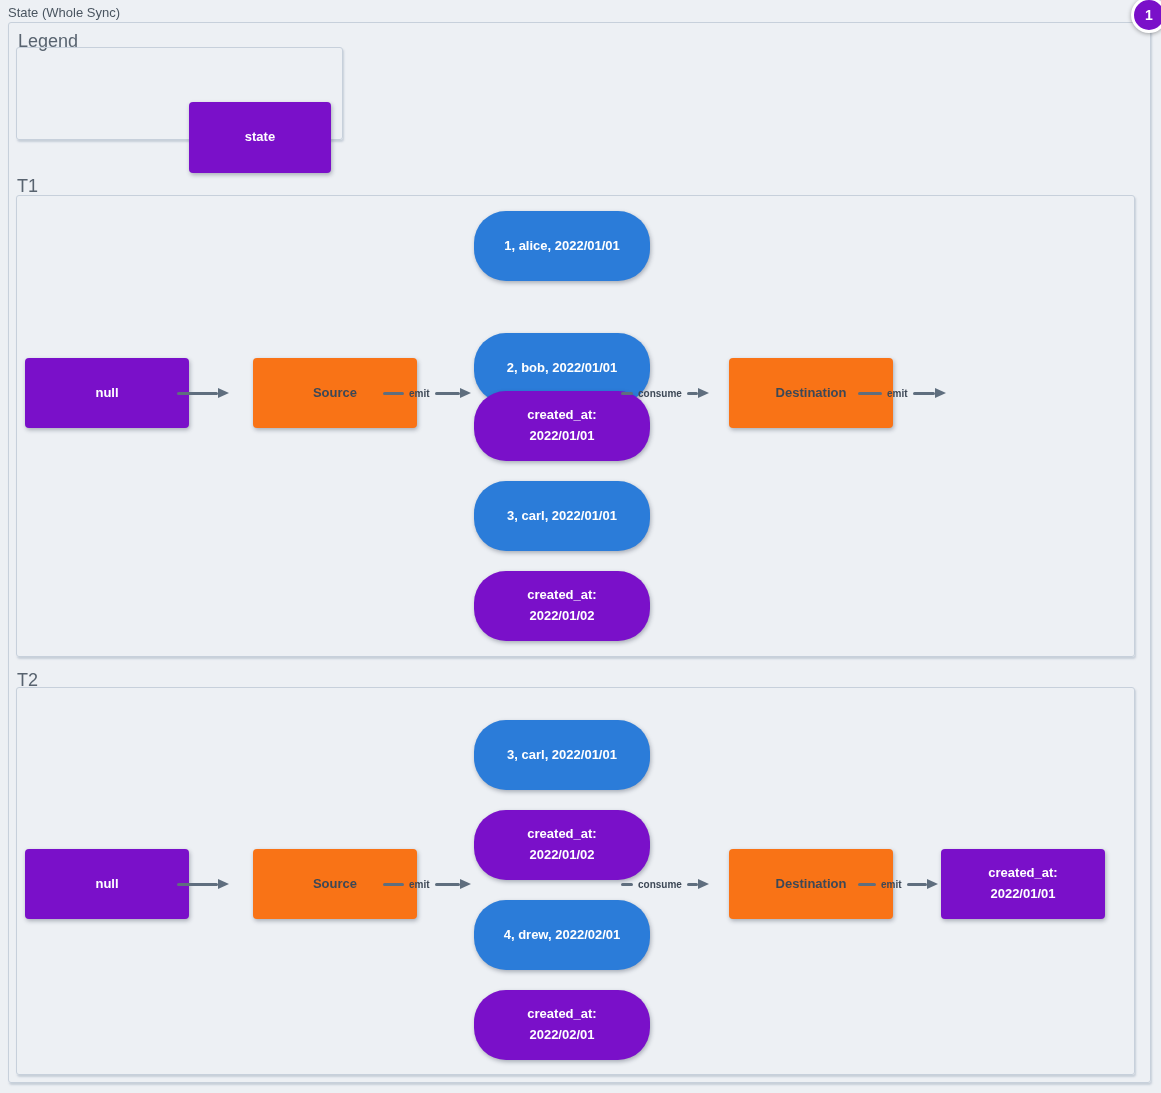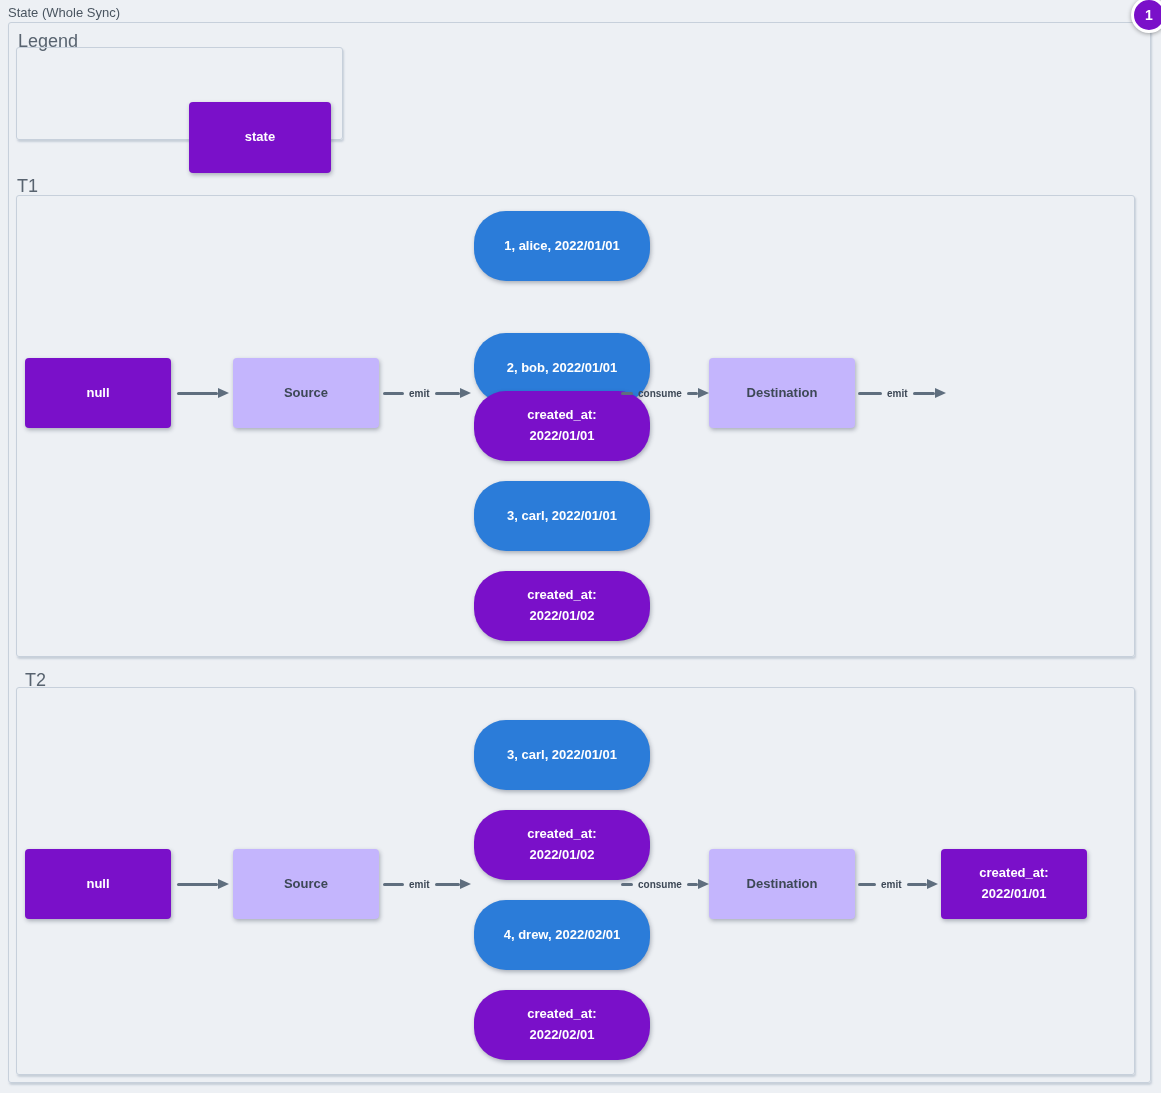--- a/index.html
+++ b/index.html
@@ -28,35 +28,35 @@
   }
   .page-title {
     position: absolute;
     left: 8px; top: 5px;
     font-size: 13px;
     color: #4a5560;
     white-space: nowrap;
   }
   .node {
     position: absolute;
-    width: 146px; height: 70px;
+    width: 164px; height: 70px;
     border-radius: 4px;
     display: flex;
     align-items: center;
     justify-content: center;
     text-align: center;
     font-size: 13px;
     font-weight: 600;
     line-height: 1.6;
     white-space: pre-line;
     box-shadow: 1px 2px 4px rgba(40,50,70,.35);
   }
   .node.record { background: var(--color-record, #2b7cd9); color: #ffffff; }
   .node.state  { background: var(--color-state, #7a10c9); color: #ffffff; }
-  .node.plain  { background: #c4b5fd; color: #3d4856; }
+  .node.plain  { background: #f97316; color: #3d4856; margin-left: 20px; }
   .node.stack  { width: 176px; border-radius: 32px; }
   .node.legend-node { width: 142px; height: 71px; }
   .edge {
     position: absolute;
     height: 22px;
     display: flex;
     align-items: center;
   }
   .seg {
     height: 3px;
@@ -140,21 +140,21 @@
 
   <div class="node plain" style="left:709px; top:358px;">Destination</div>
 
   <div class="edge" style="left:858px; top:382px; width:88px;">
     <div class="seg" style="width:24px;"></div>
     <span class="edge-label">emit</span>
     <div class="seg grow"></div>
     <div class="arrow-head"></div>
   </div>
 
-  <div class="group-label" style="left:17px; top:670px;margin-left:8px;">T2</div>
+  <div class="group-label" style="left:17px; top:670px;">T2</div>
   <div class="group" style="left:16px; top:687px; width:1117px; height:386px;"></div>
 
   <div class="node state" style="left:25px; top:849px;">null</div>
   <div class="node plain" style="left:233px; top:849px;">Source</div>
 
   <div class="edge" style="left:177px; top:873px; width:52px;">
     <div class="seg grow"></div>
     <div class="arrow-head"></div>
   </div>
 

